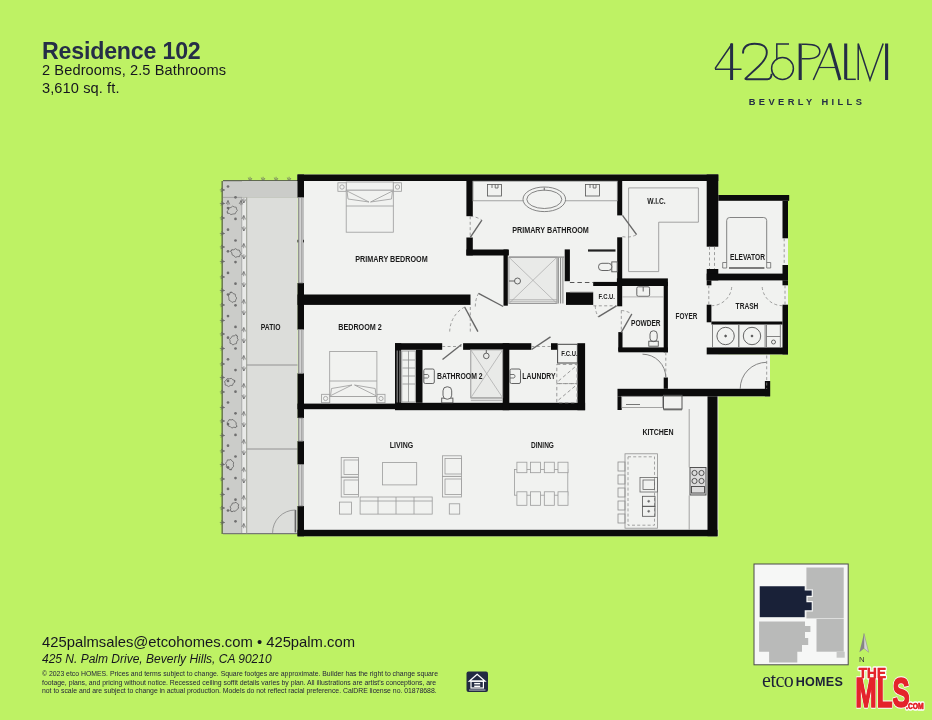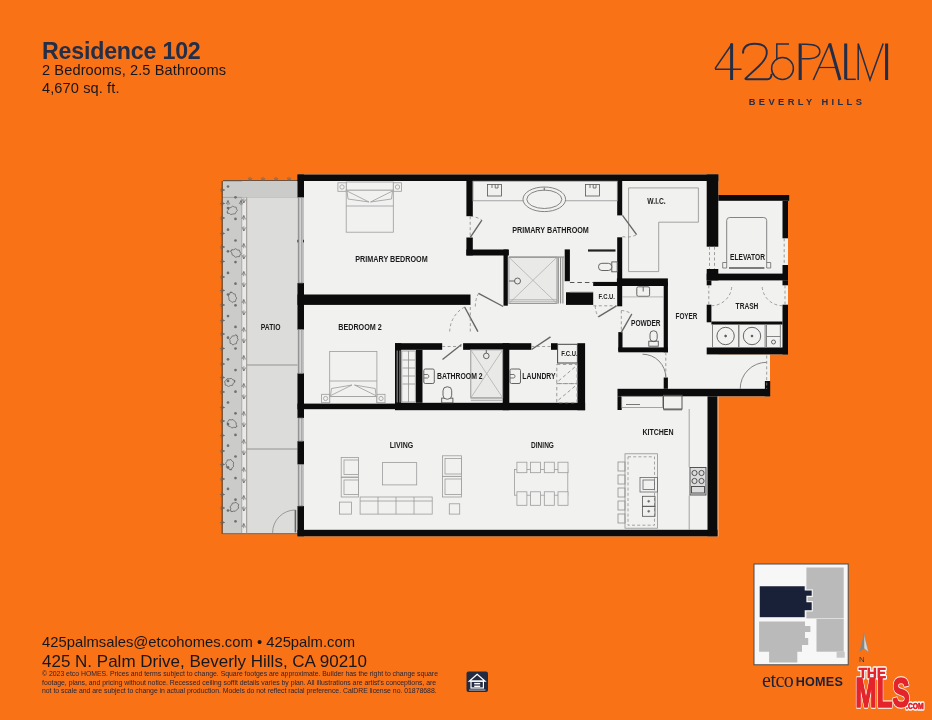--- a/index.html
+++ b/index.html
@@ -1,32 +1,32 @@
 <!DOCTYPE html>
 <html><head>
 <meta charset="utf-8">
 <style>
   html,body{margin:0;padding:0;}
-  .page{position:relative;width:932px;height:720px;background:#f97316;overflow:hidden;
+  .page{position:relative;width:932px;height:720px;background:#bef264;overflow:hidden;
         font-family:"Liberation Sans", sans-serif;}
   .res{position:absolute;left:42px;top:38px;font-size:23.2px;font-weight:700;color:#252e47;letter-spacing:-0.2px;}
   .sub{position:absolute;left:42px;color:#16161f;font-size:14.6px;letter-spacing:0.1px;}
   .f1{position:absolute;left:42px;top:634px;font-size:14.8px;color:#16161f;letter-spacing:0px;text-align:right;}
-  .f2{position:absolute;left:42px;top:652px;font-size:17px;color:#16161f;letter-spacing:0px;}
+  .f2{position:absolute;left:42px;top:652px;font-size:12px;color:#16161f;letter-spacing:0px;font-style:italic;}
   .disc{position:absolute;left:42px;top:670px;font-size:6.9px;line-height:8.7px;color:#25253a;letter-spacing:-0.02px;}
 </style>
 </head>
 <body>
 <div class="page">
 
   <div class="res">Residence 102</div>
 
   <div class="sub" style="top:62px;">2 Bedrooms, 2.5 Bathrooms</div>
 
-  <div class="sub" style="top:80px;">4,670 sq. ft.</div>
+  <div class="sub" style="top:80px;">3,610 sq. ft.</div>
 
   <div class="f1">425palmsales@etcohomes.com • 425palm.com</div>
 
   <div class="f2">425 N. Palm Drive, Beverly Hills, CA 90210</div>
 
   <div class="disc">© 2023 etco HOMES. Prices and terms subject to change. Square footges are approximate. Builder has the right to change square<br>footage, plans, and pricing without notice. Recessed ceiling soffit details varies by plan. All illustrations are artist's conceptions, are<br>not to scale and are subject to change in actual production. Models do not reflect racial preference. CalDRE license no. 01878688.</div>
   <svg width="932" height="720" viewBox="0 0 932 720" style="position:absolute;left:0;top:0;">
     <defs>
       <pattern id="dots" width="15" height="21" patternUnits="userSpaceOnUse">
         <circle cx="5" cy="5" r="1.3" fill="#8d8d8d"></circle>

